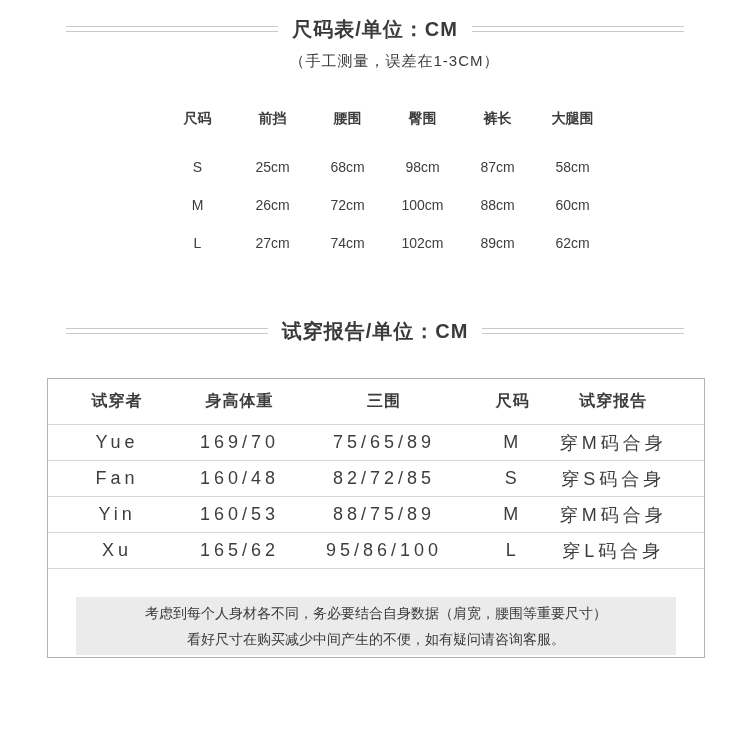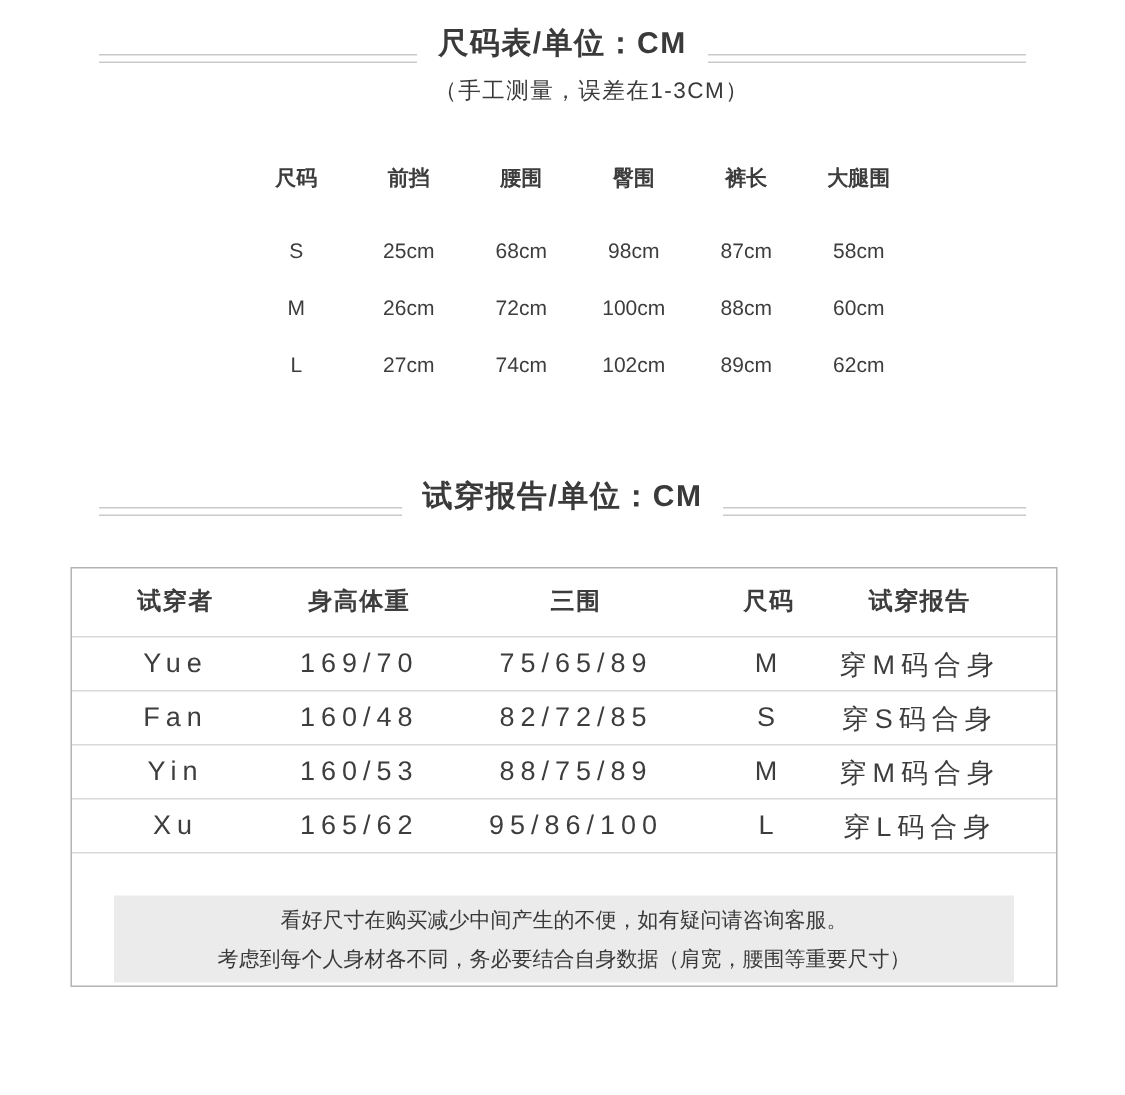--- a/index.html
+++ b/index.html
@@ -6,21 +6,21 @@
   html, body { width: 750px; height: 730px; background: #ffffff; overflow: hidden; }
   body {
     font-family: "Liberation Sans", "DejaVu Sans", sans-serif;
     color: #3d3d3d;
     position: relative;
   }
 
   
   .title-row {
     display: flex;
-    align-items: flex-end;
+    align-items: center;
     padding: 0 66px;
     gap: 14px;
   }
   .title-row.first { margin-top: 16px; }
   .title-row.second { margin-top: 56px; }
   .dline {
     flex: 1;
     height: 4px;
     border-top: 1px solid #c9c9c9;
     border-bottom: 1px solid #c9c9c9;
@@ -187,16 +187,16 @@
     <span>穿M码合身</span>
   </div>
   <div class="fit-row">
     <span>Xu</span>
     <span>165/62</span>
     <span>95/86/100</span>
     <span>L</span>
     <span>穿L码合身</span>
   </div>
   <div class="notice-box">
+    <div>考虑到每个人身材各不同，务必要结合自身数据（肩宽，腰围等重要尺寸）</div>
     <div>看好尺寸在购买减少中间产生的不便，如有疑问请咨询客服。</div>
-    <div>考虑到每个人身材各不同，务必要结合自身数据（肩宽，腰围等重要尺寸）</div>
   </div>
 </div>
 
 </body></html>

